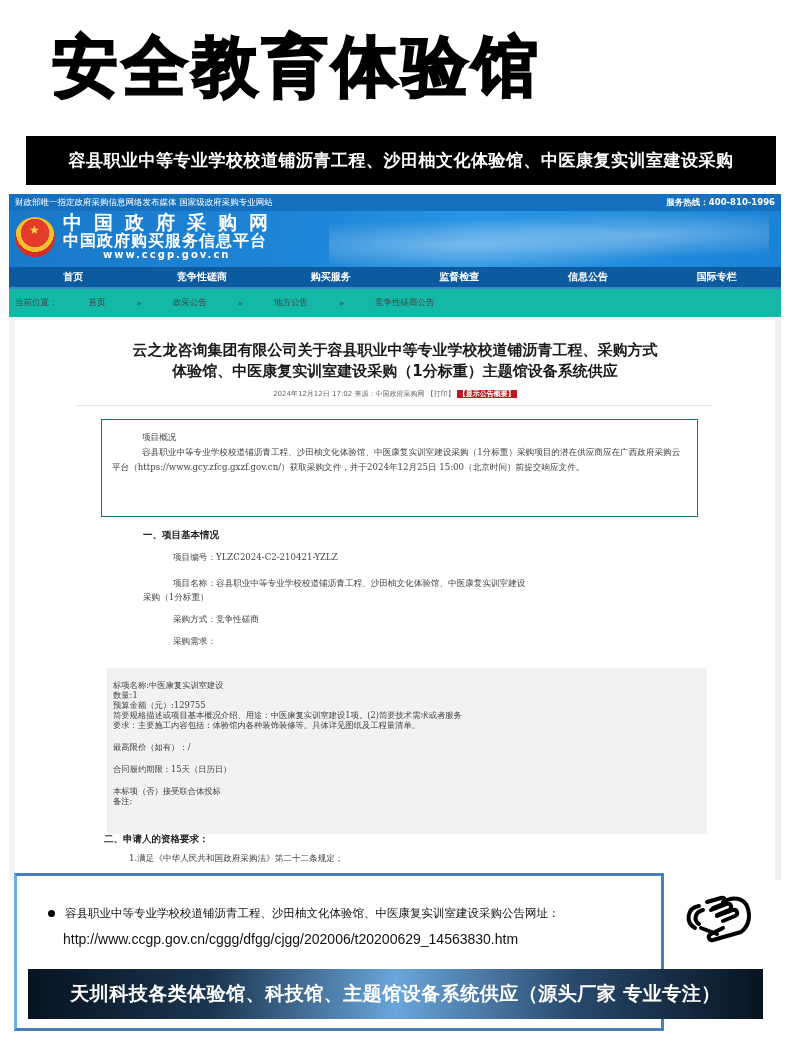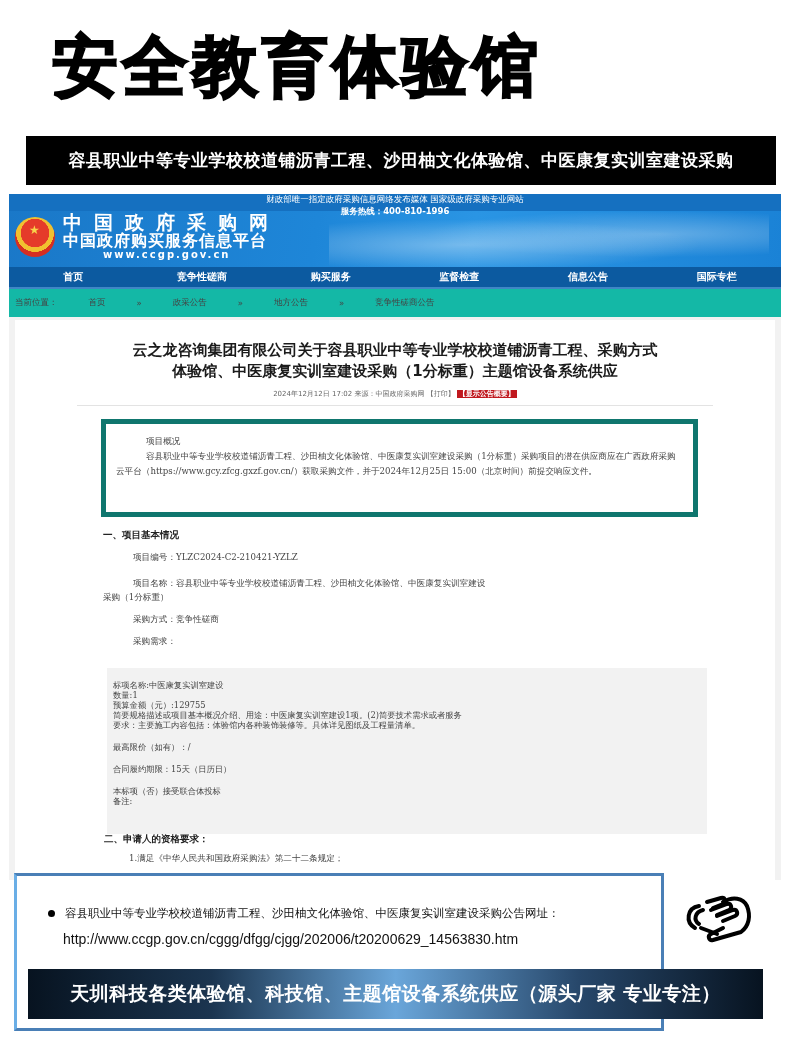--- a/index.html
+++ b/index.html
@@ -30,22 +30,21 @@
   }
   .site-top::after {
     content: ""; position: absolute; left: 320px; top: 18px; width: 440px; height: 55px;
     background: radial-gradient(ellipse at 30% 60%, rgba(255,255,255,0.35), transparent 55%),
                 radial-gradient(ellipse at 75% 40%, rgba(255,255,255,0.3), transparent 50%);
     pointer-events: none;
   }
   .topstrip {
     height: 17px; background: #1570c0; color: #fff;
     font-size: 8.5px; display: flex; justify-content: space-between; align-items: center;
-    padding: 0 12px;
-    flex-direction: column;
+    padding: 0 6px;
   }
   .hotline { font-weight: bold; }
   .logo-row { display: flex; align-items: center; padding: 2px 0 0 6px; }
   .emblem {
     width: 40px; height: 40px; border-radius: 50%;
     background: radial-gradient(circle at 50% 40%, #e53b2a 0 45%, #f1c030 46% 60%, #d62e22 61%);
     position: relative; margin-right: 8px; flex-shrink: 0;
   }
   .emblem::before { content: "★"; position: absolute; left: 14px; top: 6px; color: #f8d34a; font-size: 12px; }
   .logo-text { color: #fff; line-height: 1; }
@@ -76,21 +75,21 @@
     margin-top: 20px; line-height: 21px; padding: 0 10px;
   }
   .meta {
     text-align: center; font-size: 7px; color: #666; margin-top: 7px;
   }
   .meta .badge { background: #c0181e; color: #fff; padding: 0 2px; font-weight: bold; }
   .divider { height: 1px; background: #e3e3e3; margin: 6px 62px 0 62px; }
 
   .overview {
     position: absolute; left: 86px; top: 99px; width: 597px; height: 98px;
-    border: 5px solid #0f766e; padding: 10px 10px 0 10px;
+    border: 1px solid #0f766e; padding: 10px 10px 0 10px;
     font-family: "DejaVu Serif", serif; font-size: 8.6px; color: #444; line-height: 15px;
   }
   .indent { text-indent: 30px; }
 
   .section {
     position: absolute; left: 88px; font-family: "DejaVu Serif", serif; color: #444;
     font-size: 8.6px; line-height: 14px;
   }
   .section-h { font-weight: bold; color: #222; font-size: 9.5px; font-family: "DejaVu Sans", sans-serif; }
 
@@ -177,21 +176,21 @@
       <span>【打印】</span>
       <span class="badge">【显示公告概要】</span>
     </div>
     <div class="divider"></div>
 
     <div class="overview">
       <div class="indent">项目概况</div>
       <div class="indent">容县职业中等专业学校校道铺沥青工程、沙田柚文化体验馆、中医康复实训室建设采购（1分标重）采购项目的潜在供应商应在广西政府采购云平台（https://www.gcy.zfcg.gxzf.gov.cn/）获取采购文件，并于2024年12月25日 15:00（北京时间）前提交响应文件。</div>
     </div>
 
-    <div class="section" style="top:208px;">
+    <div class="section" style="top:208px;margin-left:40px;">
       <div class="section-h">一、项目基本情况</div>
       <div style="margin-top:8px; padding-left:30px;">项目编号：YLZC2024-C2-210421-YZLZ</div>
       <div style="margin-top:12px; padding-left:30px; width:600px;">项目名称：容县职业中等专业学校校道铺沥青工程、沙田柚文化体验馆、中医康复实训室建设</div>
       <div>采购（1分标重）</div>
       <div style="margin-top:8px; padding-left:30px;">采购方式：竞争性磋商</div>
       <div style="margin-top:8px; padding-left:30px;">采购需求：</div>
     </div>
   </div>
 
   <div class="req-box" style="left:98px; top:474px;">

